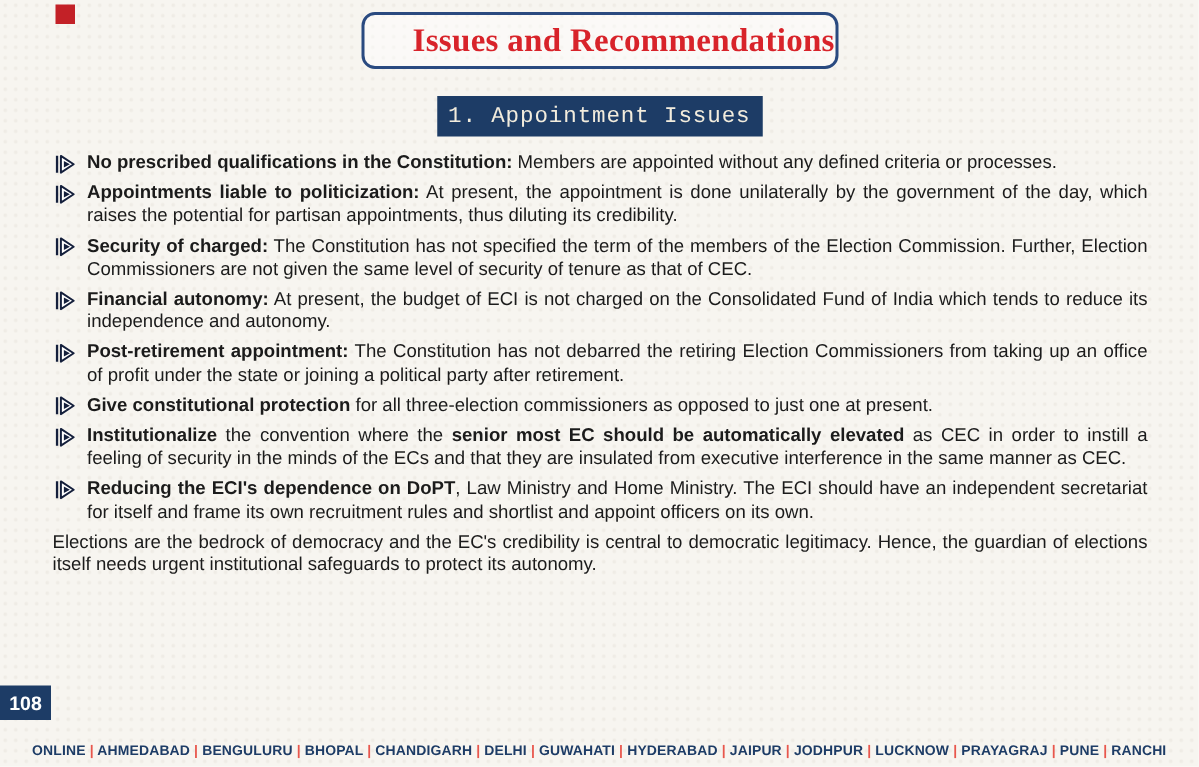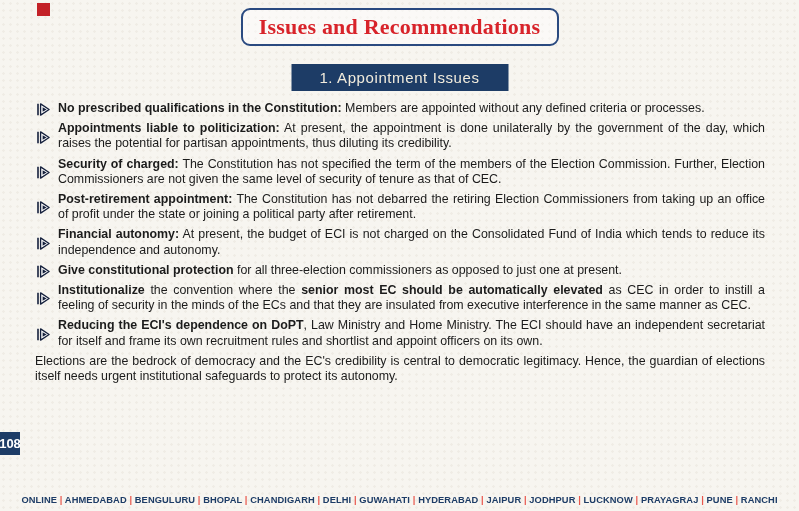--- a/index.html
+++ b/index.html
@@ -15,59 +15,59 @@
   }
   .corner-mark{
     position:absolute;left:37px;top:3px;width:13px;height:13px;
     background:#c32127;
   }
   .title-box{
     position:absolute;left:50%;top:8px;transform:translateX(-50%);
     width:314px;height:34px;
     border:2px solid #2a4a80;border-radius:9px;
     background:rgba(255,255,255,.45);
-    display:flex;align-items:center;justify-content:center;
+    display:flex;align-items:center;justify-content:flex-end;
   }
   .title-box span{
     font-family:"Liberation Serif",serif;
     font-weight:bold;font-size:22px;color:#d8232a;letter-spacing:.2px;
     white-space:nowrap;
   }
   .section-box{
     position:absolute;left:50%;top:64px;transform:translateX(-50%);
     width:217px;height:27px;
     background:#1d3c66;
     display:flex;align-items:center;justify-content:center;
   }
   .section-box span{
-    font-family:Liberation Sans, sans-serif;
+    font-family:Liberation Mono, monospace;
     font-size:15px;color:#f2ecdd;letter-spacing:.6px;white-space:nowrap;
   }
   .content{
     position:absolute;left:35px;top:101px;width:730px;
     font-size:12.4px;line-height:15.2px;
   }
   .bullet-item{
-    display:flex;align-items:center;margin-bottom:5px;
+    display:flex;align-items:flex-start;margin-bottom:5px;
   }
   .bullet-item .icon{
     flex:0 0 13px;margin:1.5px 8px 0 2px;line-height:0;
   }
   .bullet-text{
     flex:1;text-align:justify;
   }
   .b{font-weight:bold;}
   .sub-heading{
     font-weight:bold;margin:7px 0 5px 0;letter-spacing:.1px;
   }
   .closing{
     margin:5px 0 0 0;text-align:justify;
   }
   .page-number{
-    position:absolute;left:0;top:432px;width:20px;height:23px;
+    position:absolute;left:0;top:457px;width:34px;height:23px;
     background:#1d3c66;color:#ffffff;
     font-weight:bold;font-size:13px;
     display:flex;align-items:center;justify-content:center;
   }
   .footer{
     position:absolute;left:0;bottom:6px;width:100%;
     text-align:center;font-size:9.3px;font-weight:bold;
     color:#1d3c66;letter-spacing:.1px;white-space:nowrap;
   }
   .footer .sep{color:#e8574d;}
@@ -120,31 +120,31 @@
 <div class="bullet-text"><span class="b">Security of charged:</span><span> The Constitution has not specified the term of the members of the Election Commission. Further, Election Commissioners are not given the same level of security of tenure as that of CEC.</span></div>
         </div>
         <div class="bullet-item">
   <span class="icon">
     <svg width="13" height="13" viewBox="0 0 13 13">
       <line x1="1" y1="0.8" x2="1" y2="12.2" stroke="#15203c" stroke-width="1.6"></line>
       <path d="M3.6 0.9 L12.1 6.5 L3.6 12.1 Z" fill="#ffffff" stroke="#15203c" stroke-width="1.3" stroke-linejoin="round"></path>
       <path d="M5.6 4.3 L9.6 6.5 L5.6 8.7 Z" fill="#15203c"></path>
     </svg>
   </span>
-<div class="bullet-text"><span class="b">Post-retirement appointment:</span><span> The Constitution has not debarred the retiring Election Commissioners from taking up an office of profit under the state or joining a political party after retirement.</span></div>
+<div class="bullet-text"><span class="b">Financial autonomy:</span><span> At present, the budget of ECI is not charged on the Consolidated Fund of India which tends to reduce its independence and autonomy.</span></div>
         </div>
         <div class="bullet-item">
   <span class="icon">
     <svg width="13" height="13" viewBox="0 0 13 13">
       <line x1="1" y1="0.8" x2="1" y2="12.2" stroke="#15203c" stroke-width="1.6"></line>
       <path d="M3.6 0.9 L12.1 6.5 L3.6 12.1 Z" fill="#ffffff" stroke="#15203c" stroke-width="1.3" stroke-linejoin="round"></path>
       <path d="M5.6 4.3 L9.6 6.5 L5.6 8.7 Z" fill="#15203c"></path>
     </svg>
   </span>
-<div class="bullet-text"><span class="b">Financial autonomy:</span><span> At present, the budget of ECI is not charged on the Consolidated Fund of India which tends to reduce its independence and autonomy.</span></div>
+<div class="bullet-text"><span class="b">Post-retirement appointment:</span><span> The Constitution has not debarred the retiring Election Commissioners from taking up an office of profit under the state or joining a political party after retirement.</span></div>
         </div>
       </div>
     <div class="list">
         <div class="bullet-item">
   <span class="icon">
     <svg width="13" height="13" viewBox="0 0 13 13">
       <line x1="1" y1="0.8" x2="1" y2="12.2" stroke="#15203c" stroke-width="1.6"></line>
       <path d="M3.6 0.9 L12.1 6.5 L3.6 12.1 Z" fill="#ffffff" stroke="#15203c" stroke-width="1.3" stroke-linejoin="round"></path>
       <path d="M5.6 4.3 L9.6 6.5 L5.6 8.7 Z" fill="#15203c"></path>
     </svg>

